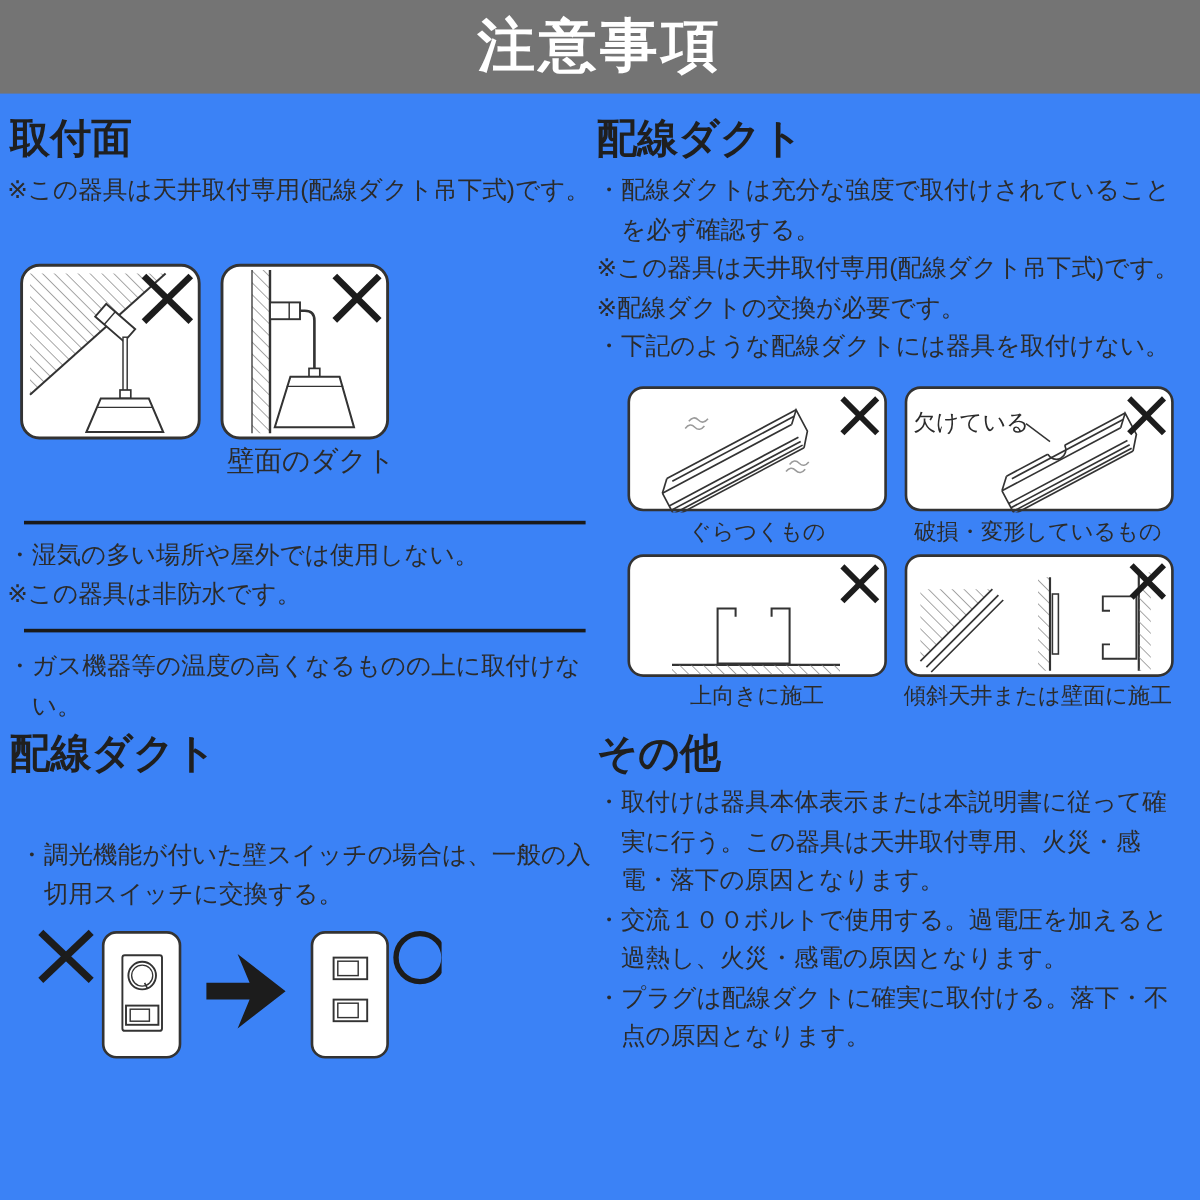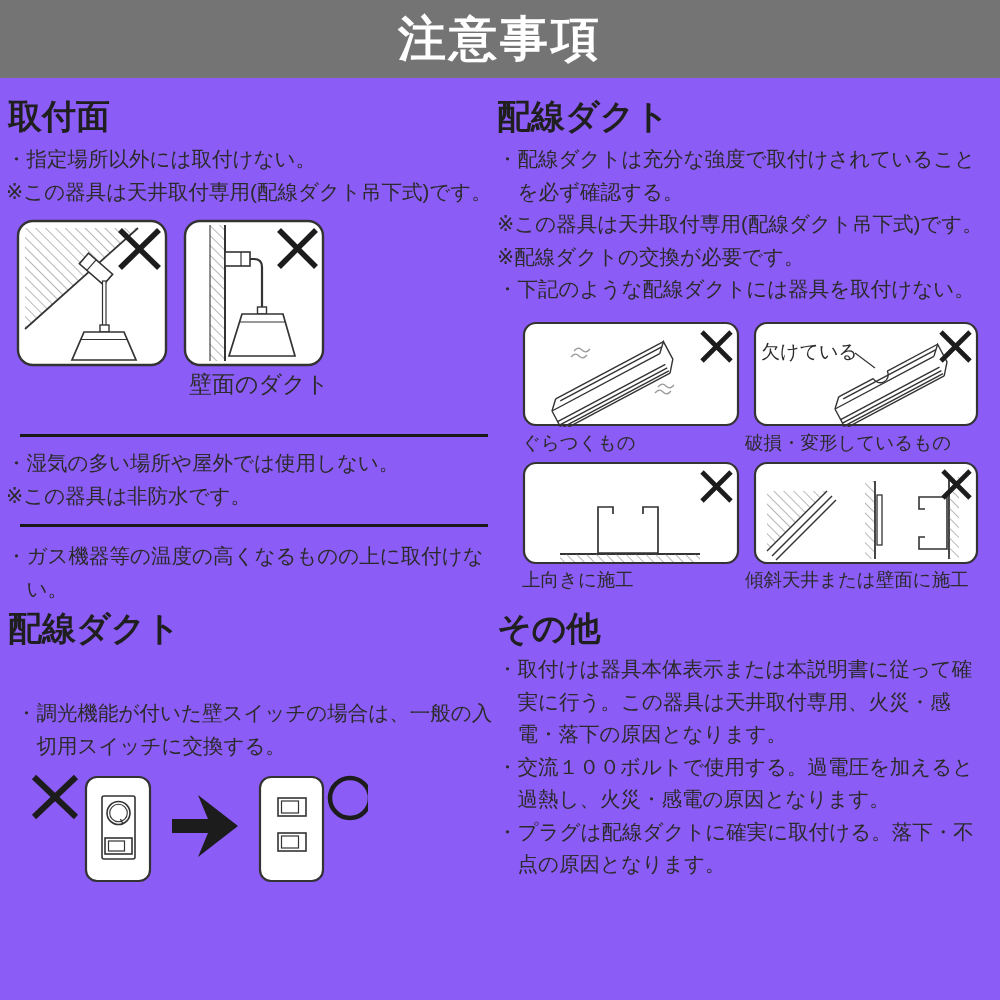--- a/index.html
+++ b/index.html
@@ -1,43 +1,42 @@
 <!DOCTYPE html>
 <html><head>
 <meta charset="utf-8">
 <style>
   html,body{margin:0;padding:0;background:#fff;}
-  .page{position:relative;width:1000px;height:1000px;background:#8b5cf6;overflow:hidden;
+  .page{position:relative;width:1000px;height:1000px;background:#3b82f6;overflow:hidden;
         font-family:"Liberation Sans","DejaVu Sans",sans-serif;color:#2b2b2b;}
   .header{position:absolute;top:0;left:0;width:1000px;height:78px;background:#747474;
           display:flex;align-items:center;justify-content:center;}
   .header h1{margin:0;color:#ffffff;font-size:48px;font-weight:bold;letter-spacing:3px;line-height:1;}
   h2.sec{position:absolute;margin:0;font-size:34px;font-weight:bold;color:#1f1f1f;line-height:1.1;}
   .blk{position:absolute;}
   .txt{margin:0;font-size:20.5px;line-height:32.5px;color:#2b2b2b;}
   .hang{text-indent:-1em;padding-left:1em;}
   .cap-l{position:absolute;font-size:23px;line-height:33px;color:#2b2b2b;}
-  .cap-g{position:absolute;font-size:18.5px;line-height:24px;color:#2b2b2b;}
+  .cap-g{position:absolute;font-size:18.5px;line-height:24px;color:#2b2b2b;text-align:center;}
   .hr{position:absolute;height:3px;background:#1a1a1a;}
   svg{display:block;}
   .fig{position:absolute;}
 </style>
 </head>
 <body>
 
 <div class="page">
 
   <div class="header">
     <h1>注意事項</h1>
   </div>
 
   <h2 class="sec" style="left:8px;top:98px;">取付面</h2>
 
   <div class="blk" style="left:6px;top:143px;width:488px;">
-    <p class="txt hang">・指定場所以外には取付けない。</p>
     <p class="txt hang">※この器具は天井取付専用(配線ダクト吊下式)です。</p>
   </div>
 
   <svg class="fig" style="left:16px;top:219px;" width="152" height="148" viewBox="0 0 152 148">
     <defs>
       <pattern id="p1" patternUnits="userSpaceOnUse" width="7" height="7" patternTransform="rotate(-45)">
         <line x1="0" y1="0" x2="0" y2="7" stroke="#7a7a7a" stroke-width="1.1"></line>
       </pattern>
     </defs>
     <rect x="2" y="2" width="148" height="144" rx="15" fill="#fff" stroke="#333" stroke-width="2.4"></rect>

